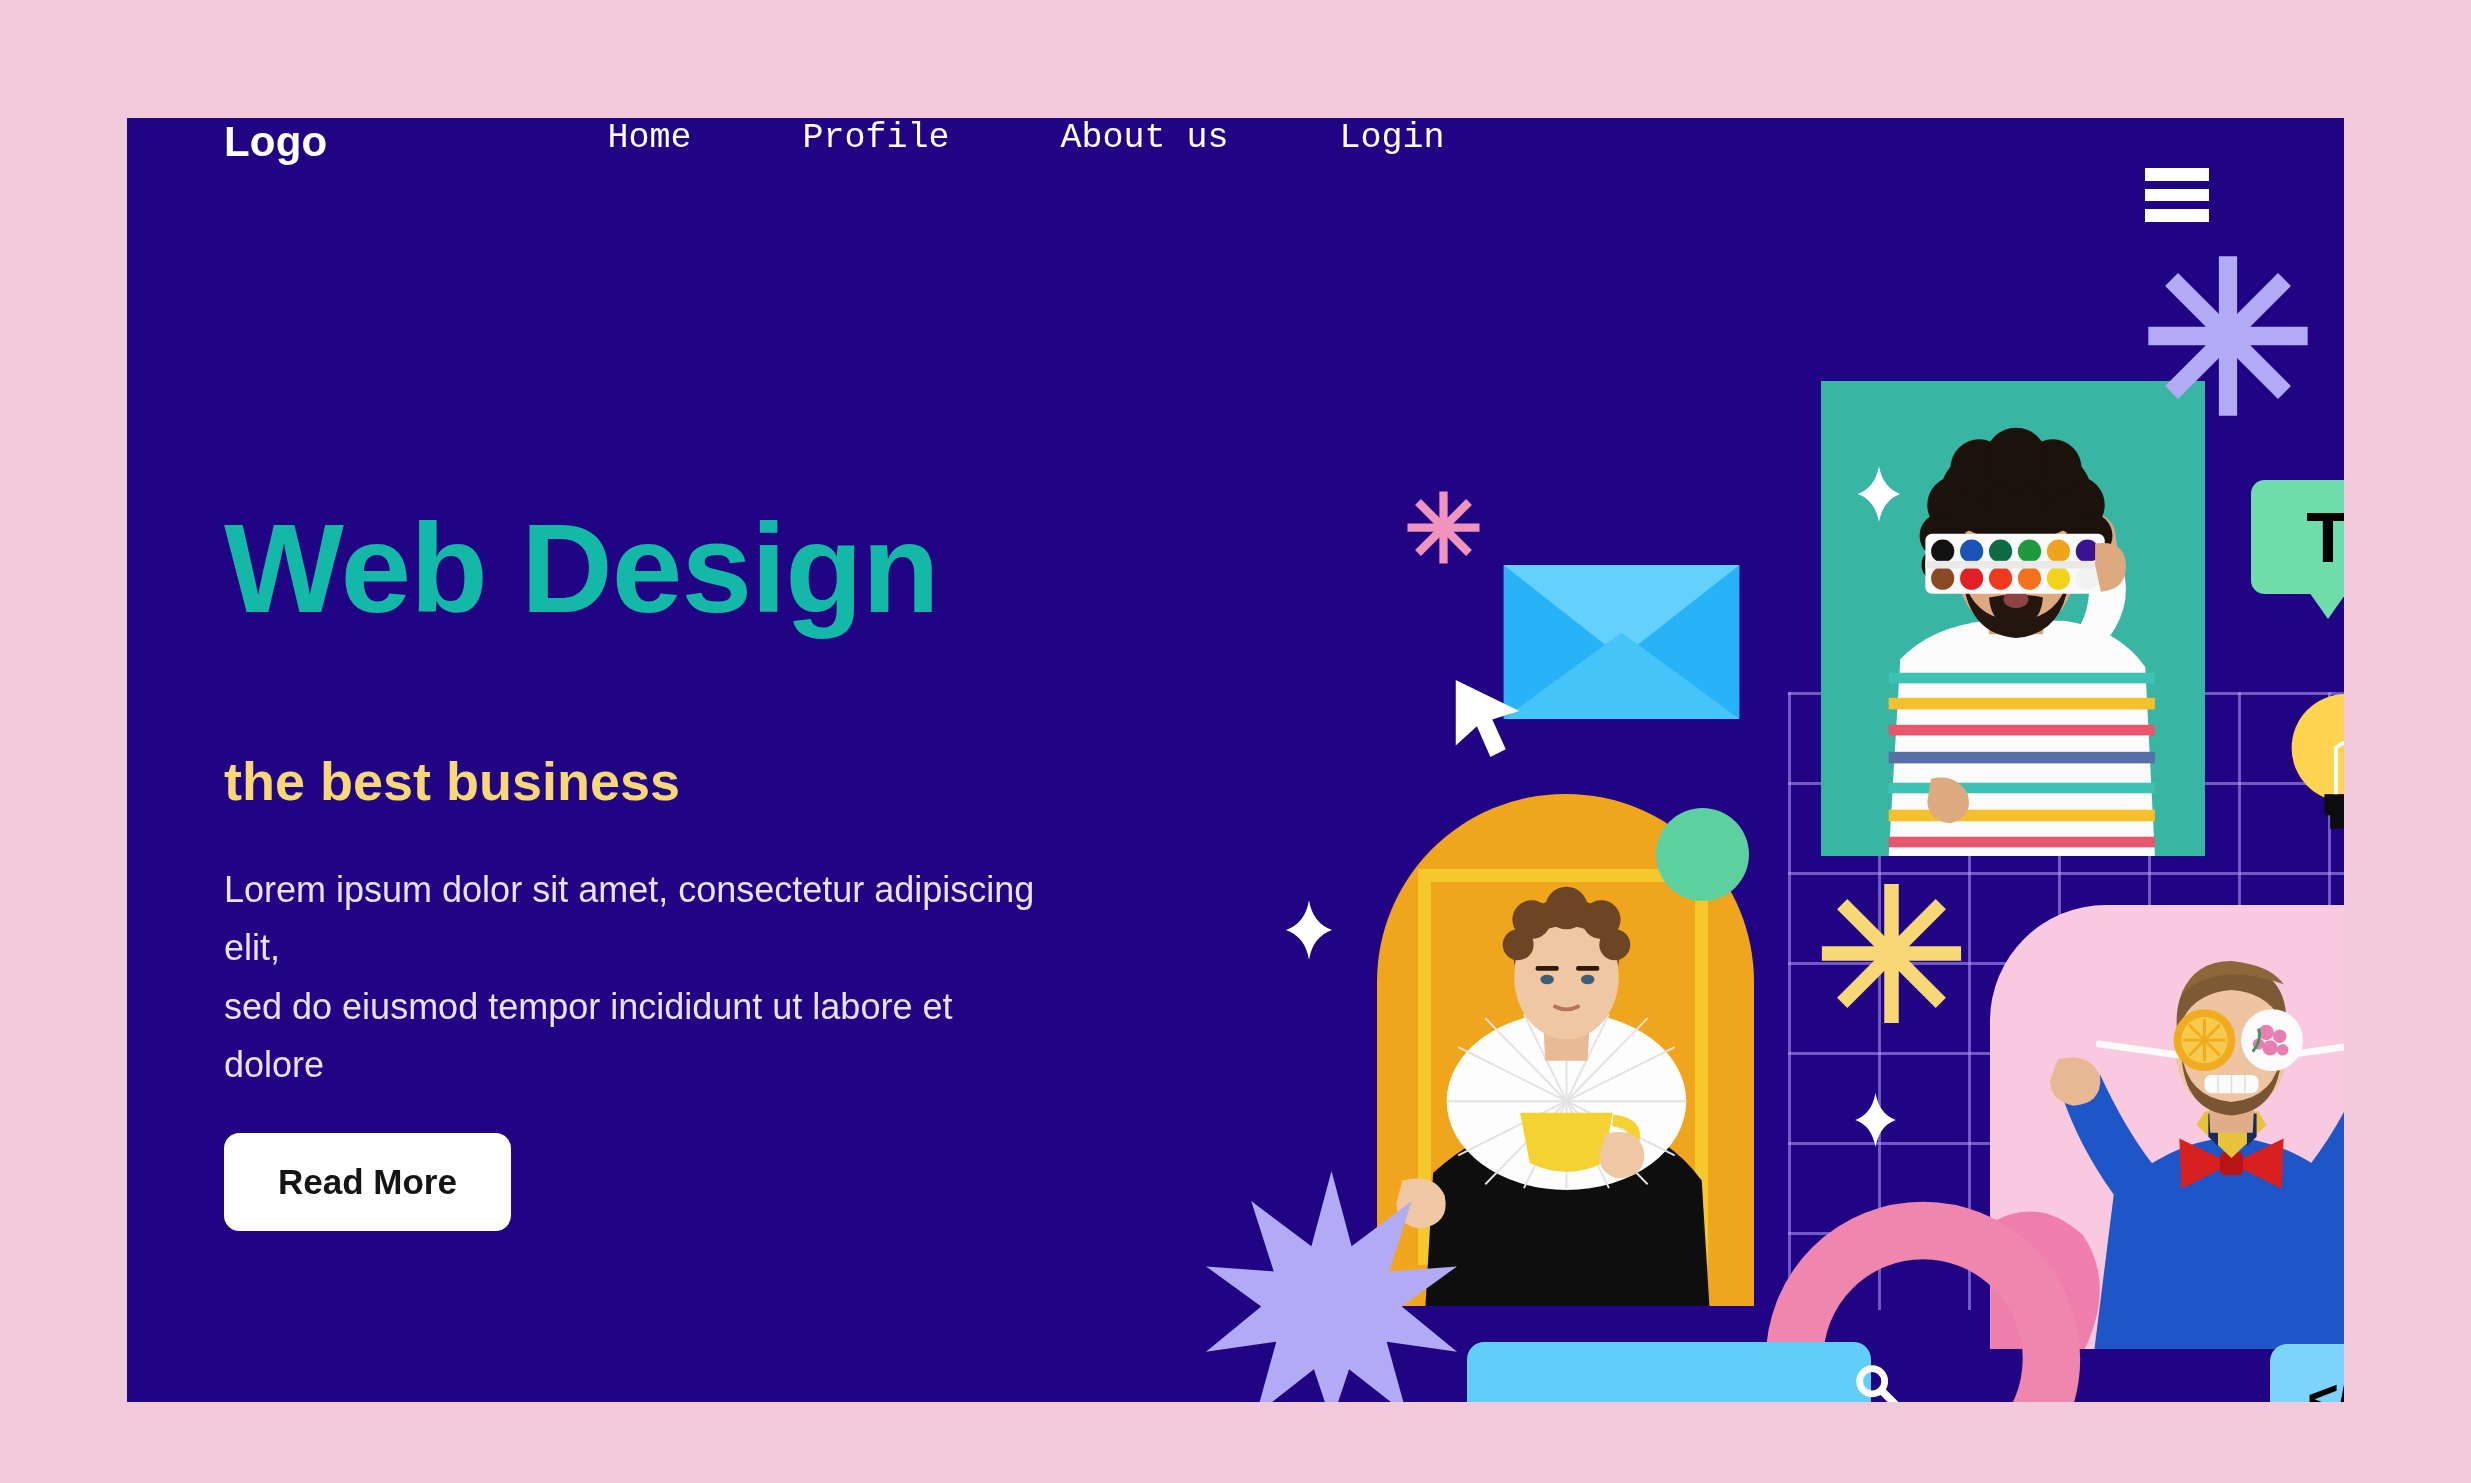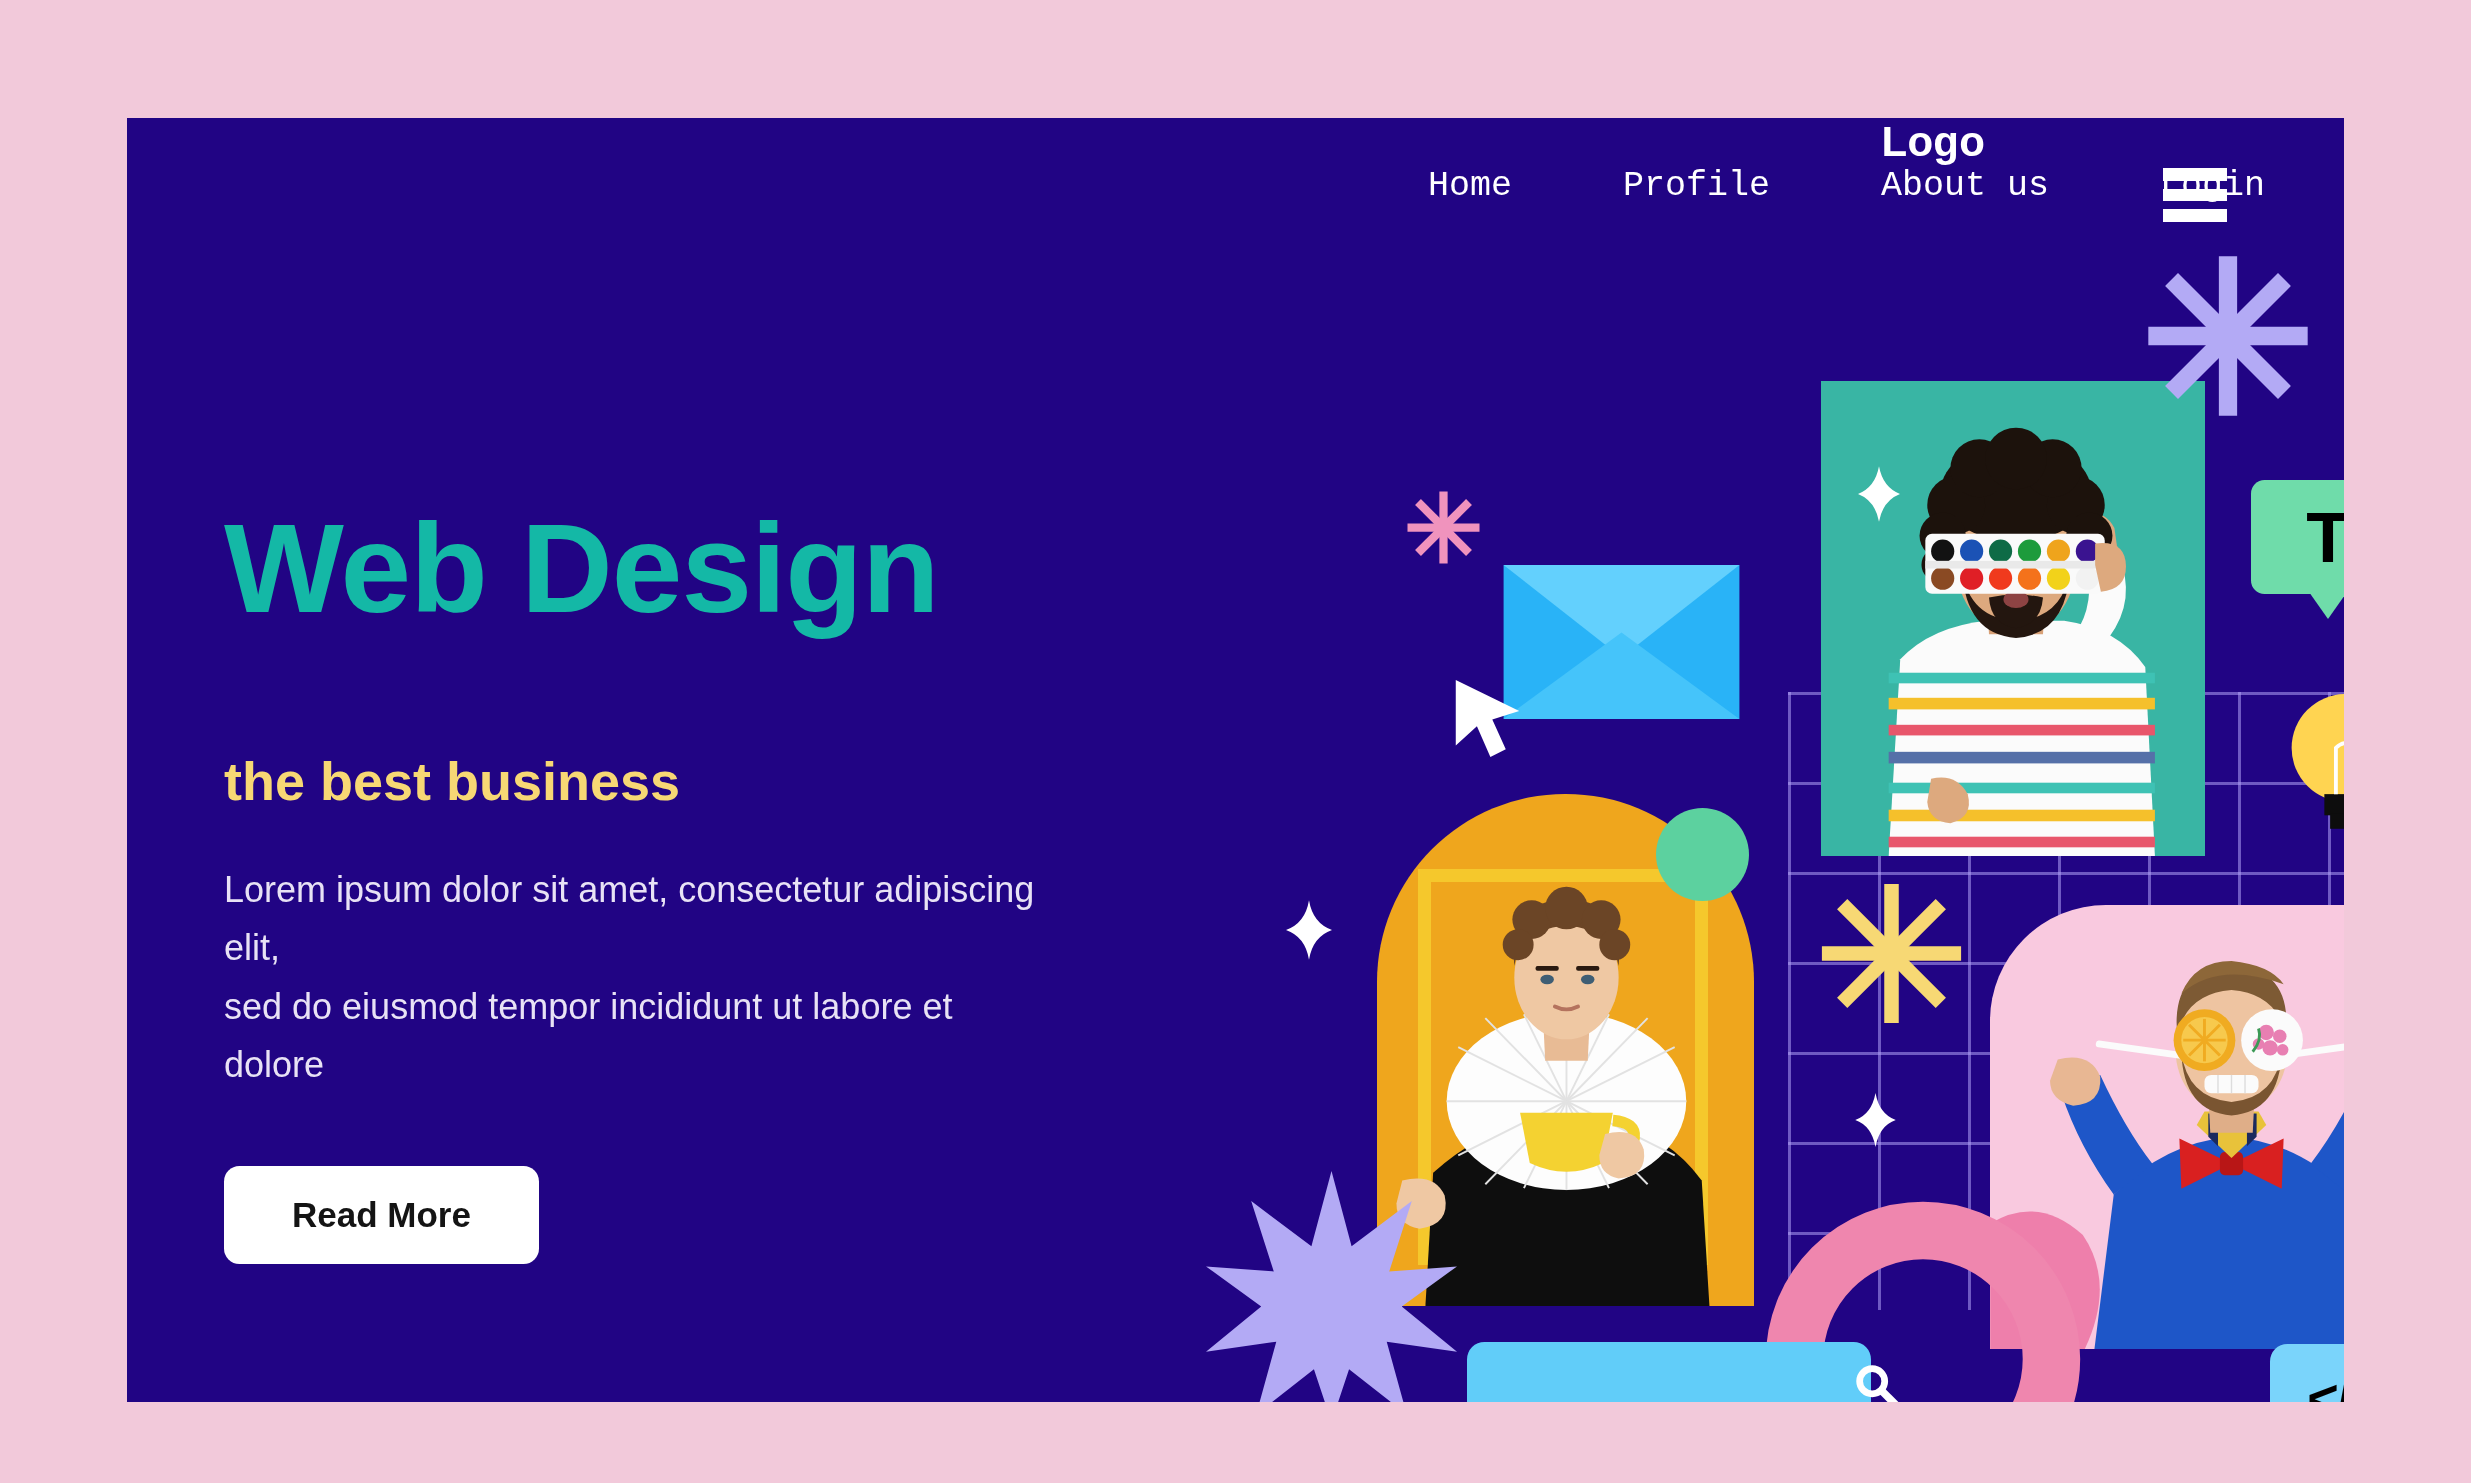--- a/index.html
+++ b/index.html
@@ -26,23 +26,23 @@
     width:676px; height:618px;
     background-image:
       linear-gradient(to right, rgba(175,160,245,.55) 2.9px, transparent 2.9px),
       linear-gradient(to bottom, rgba(175,160,245,.55) 2.9px, transparent 2.9px);
     background-size:90px 90px;
     z-index:1;
   }
 
   
   .navbar {
-    position:absolute; left:18px; top:0; width:100%;
-    height:154px; display:flex; align-items:flex-end;
-    padding:0 97px 0 97px; z-index:40;flex-direction:column;
+    position:absolute; left:0; top:0; width:100%;
+    height:154px; display:flex; align-items:flex-start;
+    padding:0 97px 0 97px; z-index:40;
   }
   .logo {
     color:#fff; font-size:42px; font-weight:700; letter-spacing:0.2px;
     margin-right:280px; white-space:nowrap;
   }
   .navlinks { display:flex; align-items:center; gap:111px;font-family:Liberation Mono, monospace; }
   .navlink {
     color:#fff; font-size:35px; font-weight:500;
     text-decoration:none; white-space:nowrap; cursor:pointer;
   }
@@ -61,24 +61,24 @@
   }
   .h2 {
     color:#f7d874; font-size:54px; font-weight:700;
     line-height:1.32; margin-top:41px;
   }
   .lead {
     color:#e8e2f5; font-size:36px; font-weight:400;
     line-height:1.62; margin-top:44px; max-width:830px;
   }
   .btn {
-    display:inline-block; margin-top:72px;
+    display:inline-block; margin-top:39px;
     background:#fff; color:#141414;
     font-size:35px; font-weight:700;
-    padding:29px 68px; border:none; border-radius:15.4px;
+    padding:29px 54px; border:none; border-radius:15.4px;
     cursor:pointer; font-family:inherit;
   }
 
   
   .collage { position:absolute; inset:0; z-index:10; }
 
   
   .photo-top {
     position:absolute; left:1694px; top:263px;
     width:384px; height:475px;

